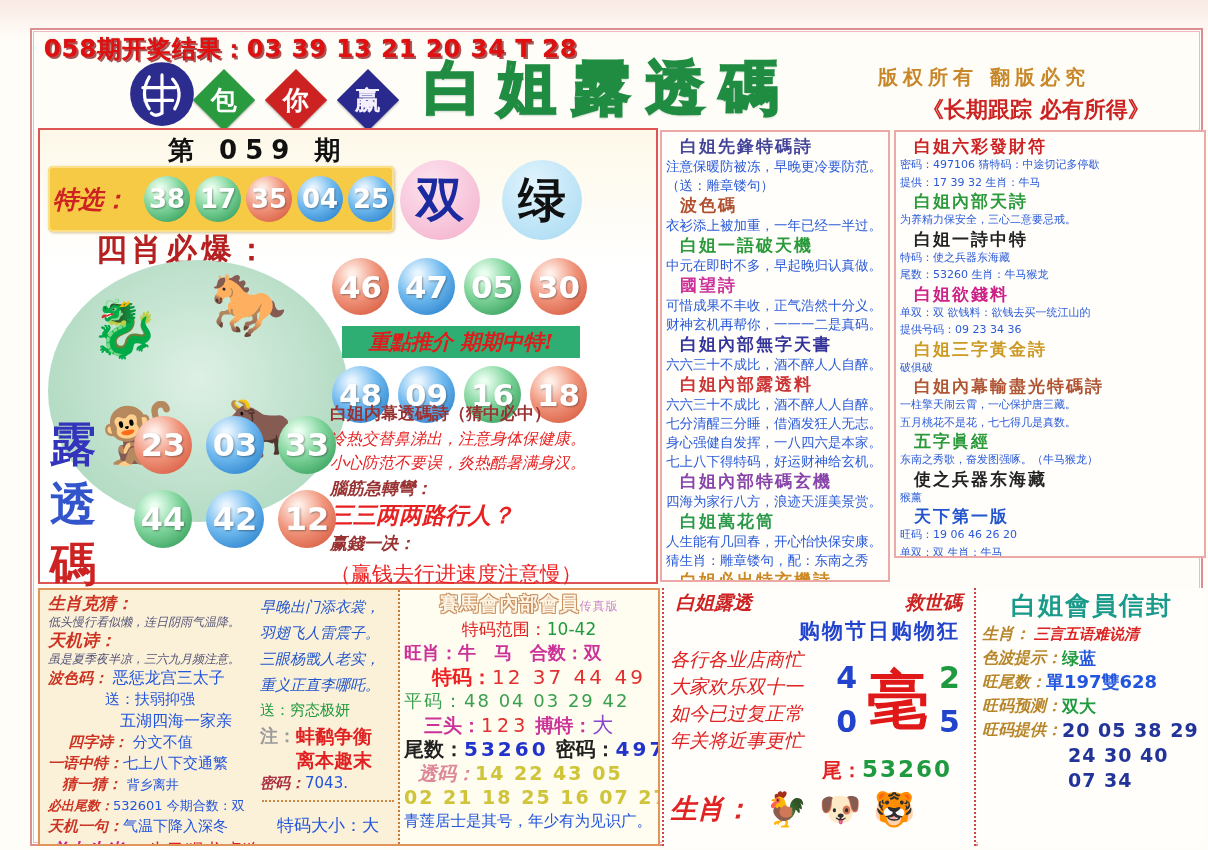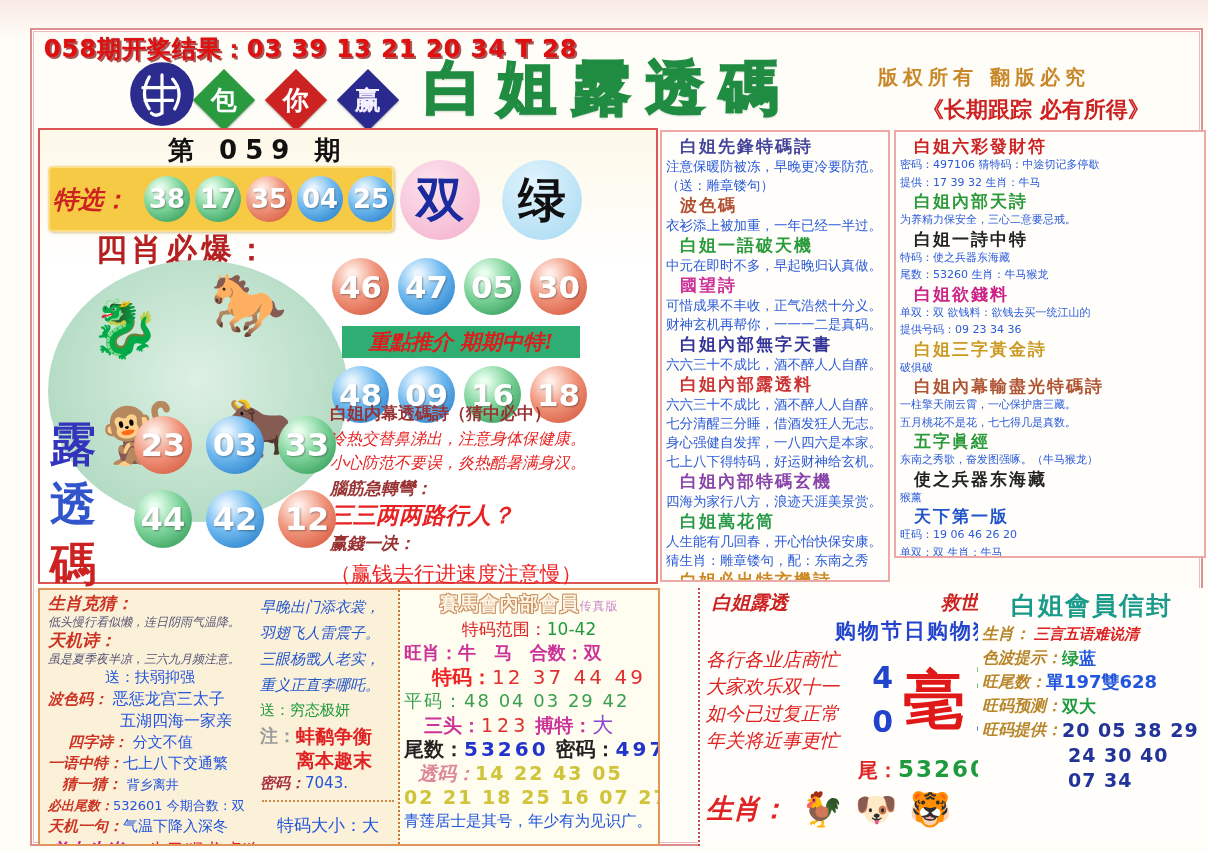--- a/index.html
+++ b/index.html
@@ -122,21 +122,21 @@
   .cr-san { font-size:19px; padding-left:20px; } .cr-san .l { color:#cc3399; font-weight:bold; font-family:"DejaVu Serif",serif; }
   .cr-san .v1 { color:#e03030; letter-spacing:4px; } .cr-san .v2 { color:#8844cc; font-size:21px; }
   .cr-wei { font-size:20px; font-weight:bold; } .cr-wei .l { color:#222; font-family:"DejaVu Serif",serif; }
   .cr-wei .v { color:#2233cc; letter-spacing:3px; }
   .cr-tou { font-size:19px; padding-left:14px; } .cr-tou .l { color:#dd8899; font-style:italic; font-family:"DejaVu Serif",serif; font-weight:bold; }
   .cr-tou .v, .cr-tou2 { color:#cfc43a; font-weight:bold; letter-spacing:2px; }
   .cr-tou2 { font-size:19px; }
   .cr-last { color:#2255dd; font-size:15.5px; }
 
   .boxD { position:absolute; left:662px; top:588px; width:314px; height:258px; background:#fffefb;
-          border-left:2px dotted #cc4444; border-right:2px dotted #cc4444; padding:2px 6px; overflow:hidden;margin-left:36px; }
+          border-left:2px dotted #cc4444; border-right:2px dotted #cc4444; padding:2px 6px; overflow:hidden; }
   .d-head { display:flex; justify-content:space-between; padding:0 6px; }
   .d-head span { color:#cc2222; font-size:19px; font-weight:bold; font-style:italic; font-family:"DejaVu Serif",serif; }
   .d-slogan { color:#2244cc; font-size:21px; font-weight:bold; text-align:right; padding-right:8px; line-height:30px; letter-spacing:2px; }
   .d-main { display:flex; }
   .d-script-col { width:158px; }
   .d-script { color:#e02222; font-size:19px; line-height:27px; font-style:italic; font-family:"DejaVu Serif",serif; white-space:nowrap; }
   .d-nums { flex:1; display:flex; align-items:center; justify-content:center; gap:10px; }
   .d-big { color:#e01818; font-size:62px; font-weight:bold; font-family:"DejaVu Serif",serif; line-height:64px; }
   .d-col { display:flex; flex-direction:column; gap:14px; }
   .dg { font-size:30px; font-weight:bold; line-height:30px; }
@@ -332,22 +332,22 @@
         <div class="sec-line">单双：双 生肖：牛马</div>
       </div>
     </div>
 
   <div class="bottom-abc">
     <div class="boxA">
       <div class="a-row"><span class="lblr" style="font-size:17px;">生肖克猜：</span></div>
       <div class="a-row a-script script">低头慢行看似懒，连日阴雨气温降。</div>
       <div class="a-row"><span class="lblr" style="font-size:17px;">天机诗：</span></div>
       <div class="a-row a-script script">虽是夏季夜半凉，三六九月频注意。</div>
+      <div class="a-row"><span class="lblr">波色码：</span> <span class="valb" style="font-size:16px;">恶惩龙宫三太子</span></div>
       <div class="a-row a-center valb">送：扶弱抑强</div>
-      <div class="a-row"><span class="lblr">波色码：</span> <span class="valb" style="font-size:16px;">恶惩龙宫三太子</span></div>
       <div class="a-row" style="padding-left:72px;"><span class="valb" style="font-size:16px;">五湖四海一家亲</span></div>
       <div class="a-row" style="padding-left:20px;"><span class="lblr">四字诗：</span> <span class="valb">分文不值</span></div>
       <div class="a-row"><span class="lblr">一语中特：</span><span class="valb">七上八下交通繁</span></div>
       <div class="a-row" style="padding-left:14px;"><span class="lblr">猜一猜：</span> <span class="valb" style="font-size:13px;">背乡离井</span></div>
       <div class="a-row" style="font-size:13px;"><span class="lblr" style="font-size:13px;">必出尾数：</span><span class="valb">532601 今期合数：双</span></div>
       <div class="a-row"><span class="lblr">天机一句：</span><span class="valb">气温下降入深冬</span></div>
       <div class="a-row a-final" style="line-height:27px;"><span class="lblr">必中生肖：</span> <span class="valr">牛马猴龙虎狗</span></div>
     </div>
     <div class="boxB">
       <div>

